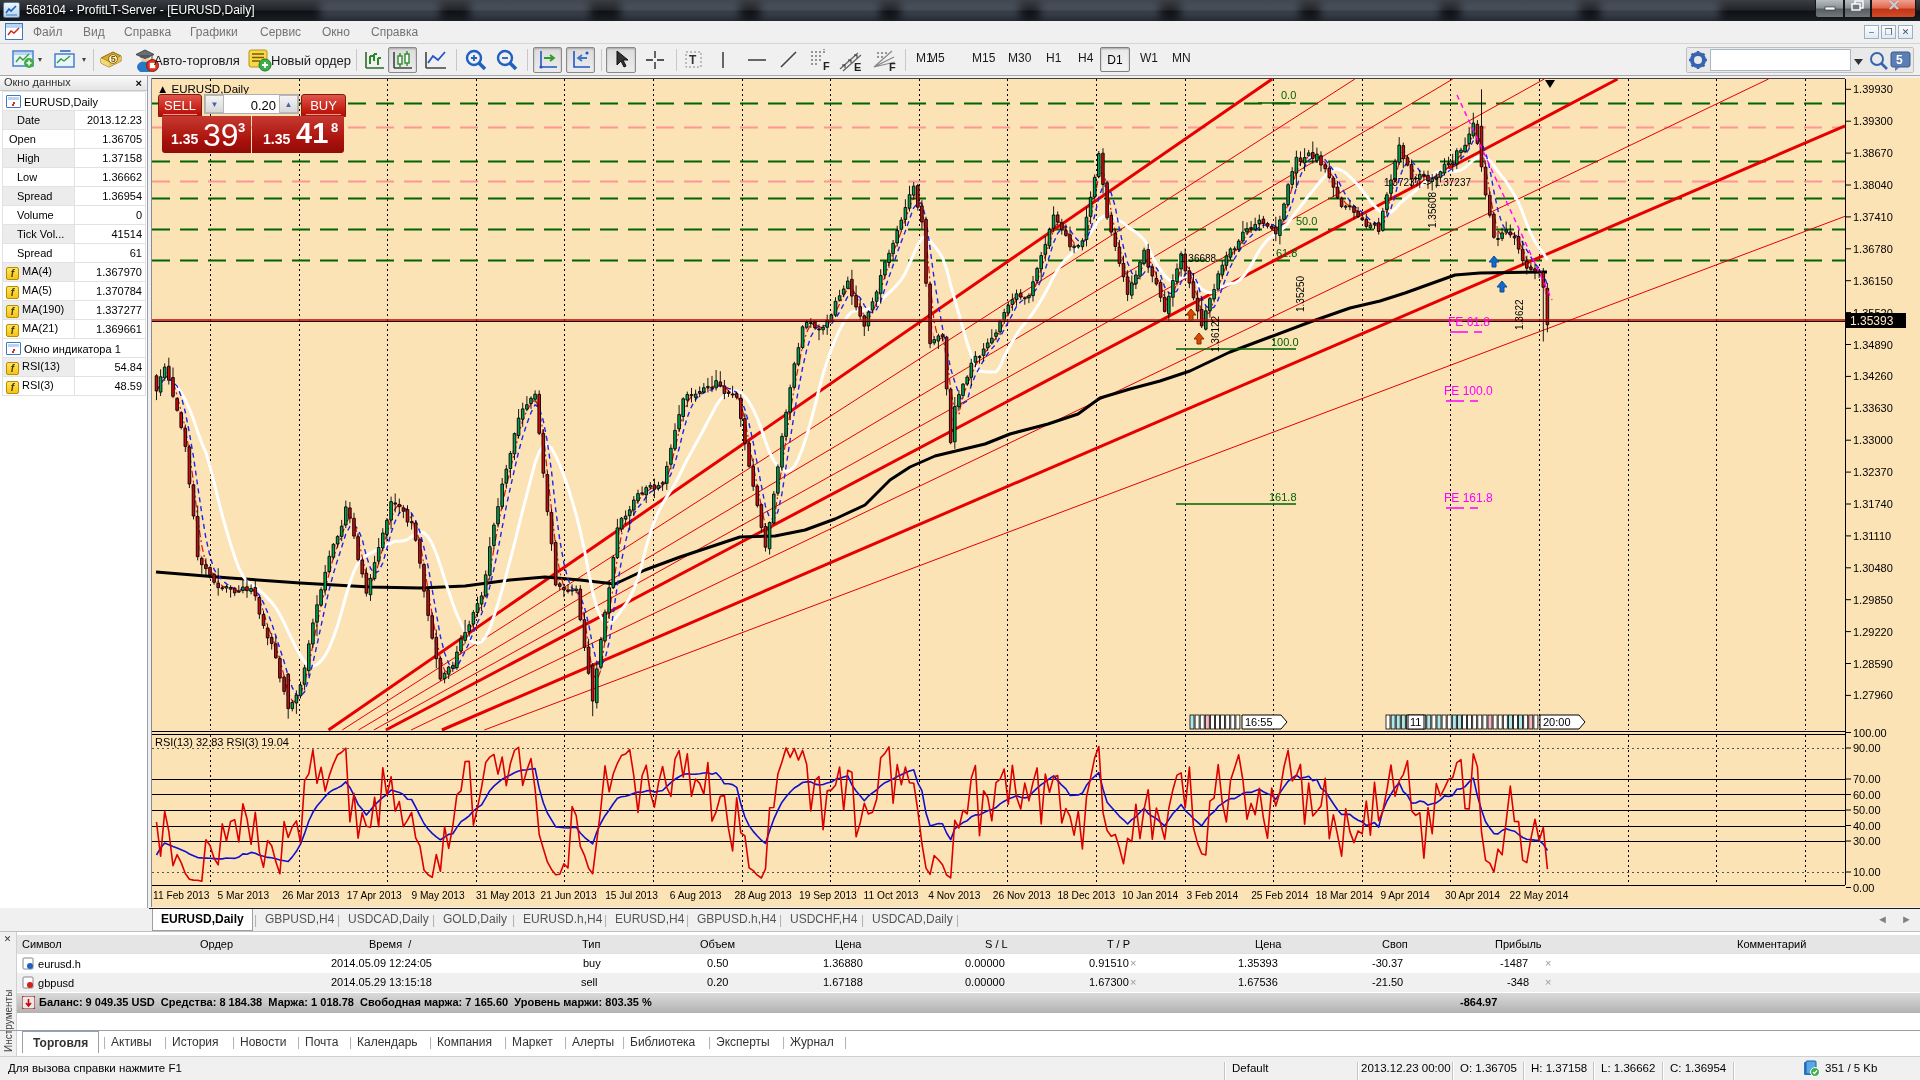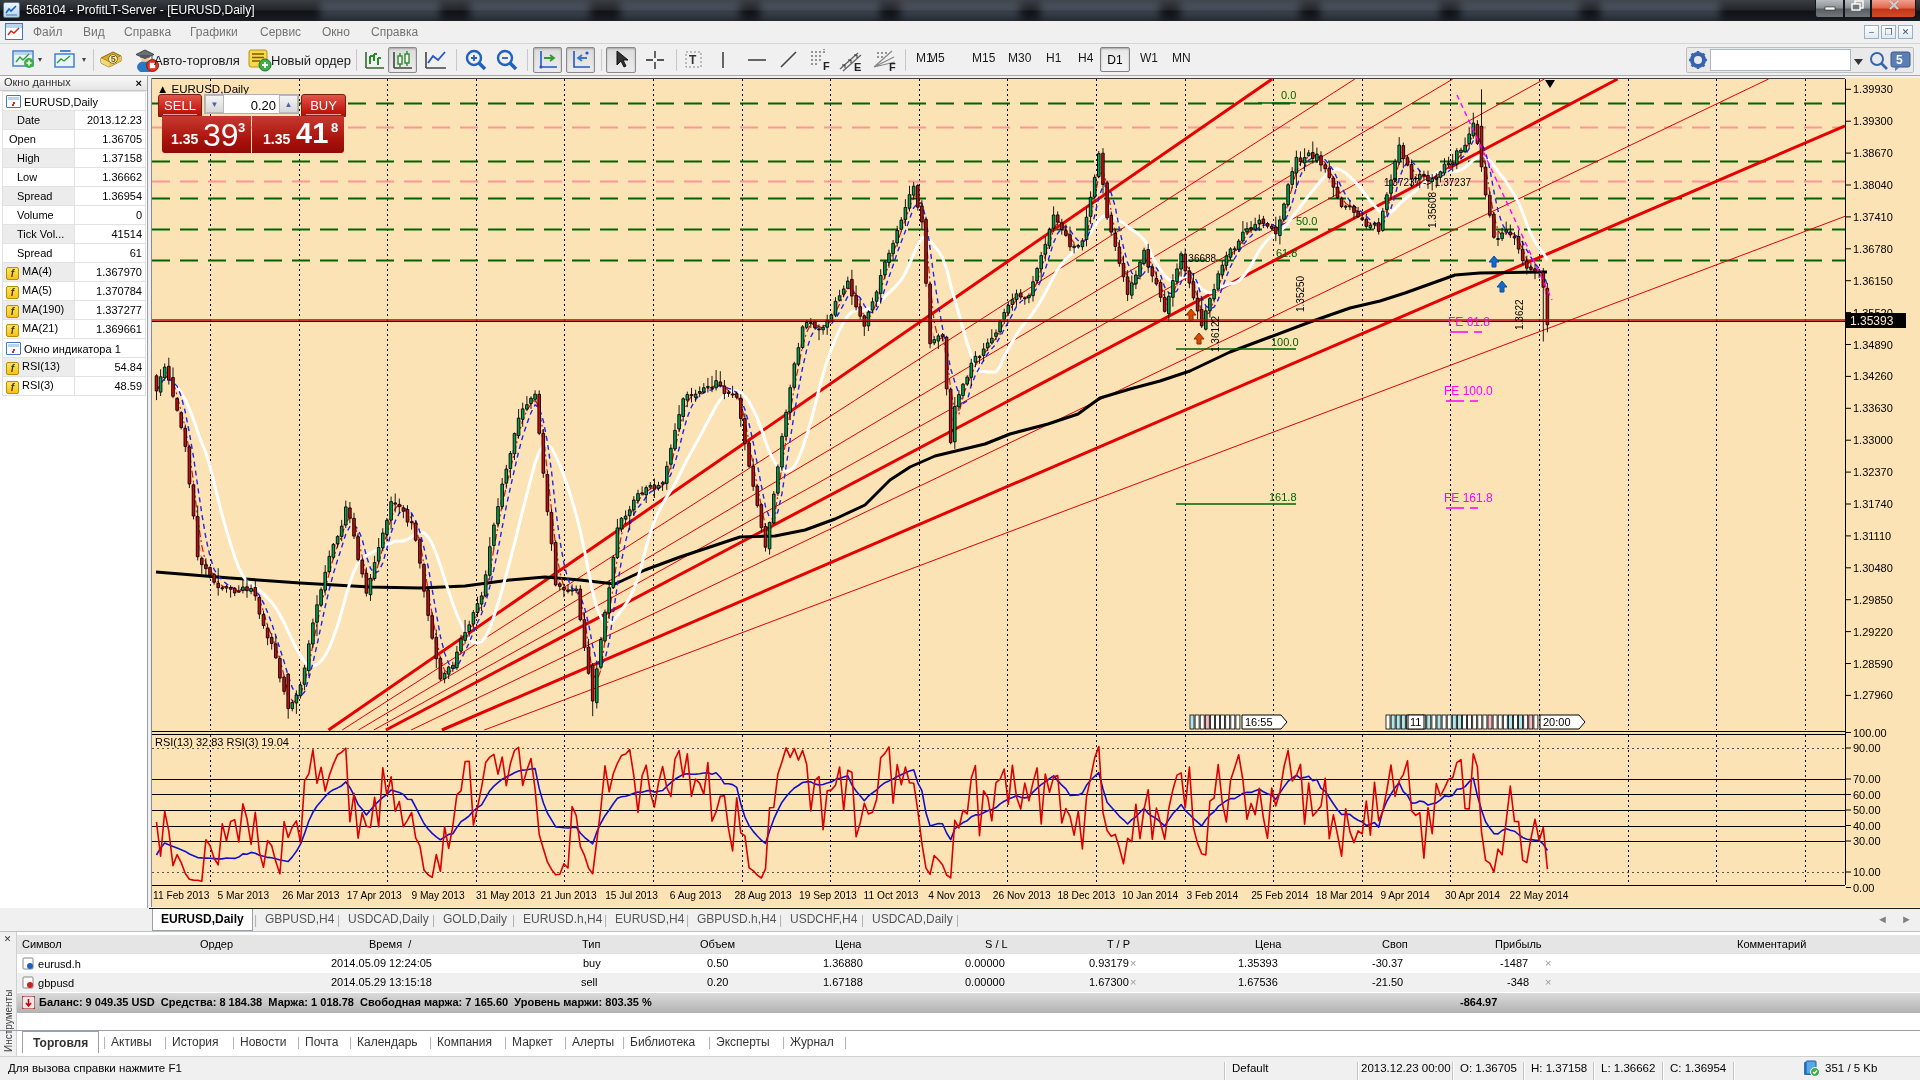--- a/index.html
+++ b/index.html
@@ -635,21 +635,21 @@
 <div class="trow" style="top:22px;background:#fff">
   <div style="left:5px"><svg width="13" height="13" style="vertical-align:-2px">
           <rect x="1" y="1" width="10" height="11" rx="1" fill="#fff" stroke="#888"></rect>
           <circle cx="8" cy="9" r="3" fill="#2060c0"></circle>
         </svg> eurusd.h</div>
   <div style="left:314px">2014.05.09 12:24:05</div>
   <div style="left:566px">buy</div>
   <div style="left:690px">0.50</div>
   <div style="left:806px">1.36880</div>
   <div style="left:948px">0.00000</div>
-  <div style="left:1072px">0.93179</div>
+  <div style="left:1072px">0.91510</div>
       <div style="left:1113px;color:#999">×</div>
   <div style="left:1221px">1.35393</div>
   <div style="left:1355px">-30.37</div>
   <div style="left:1483px">-1487</div>
       <div style="left:1528px;color:#999">×</div>
 </div>
 <div class="trow" style="top:41px;background:#f0f0f0">
   <div style="left:5px"><svg width="13" height="13" style="vertical-align:-2px">
           <rect x="1" y="1" width="10" height="11" rx="1" fill="#fff" stroke="#888"></rect>
           <circle cx="8" cy="9" r="3" fill="#d02020"></circle>

